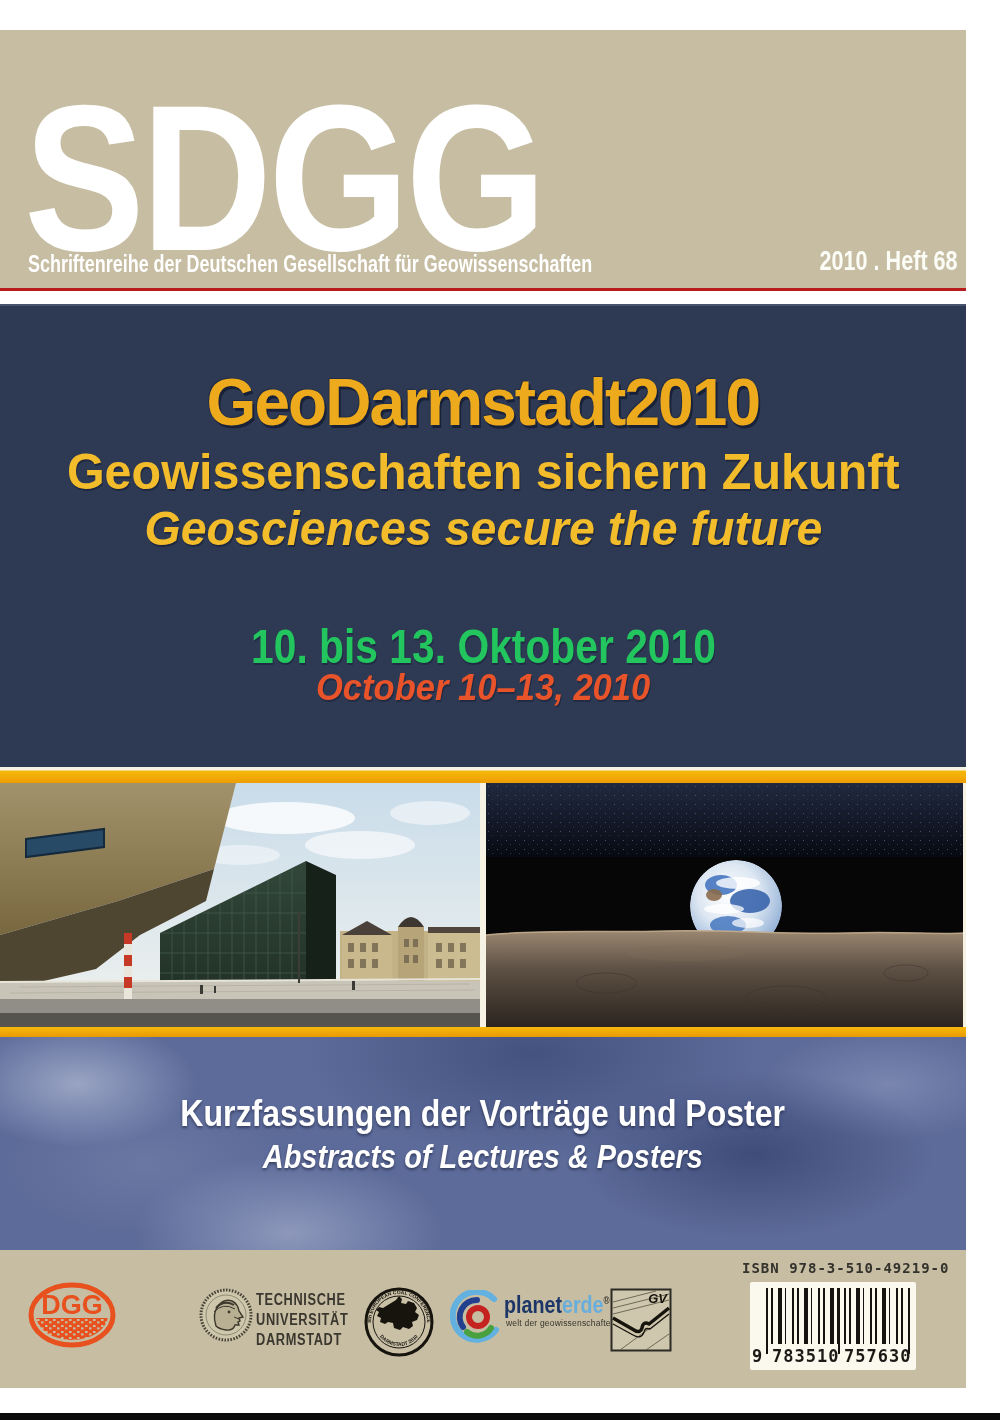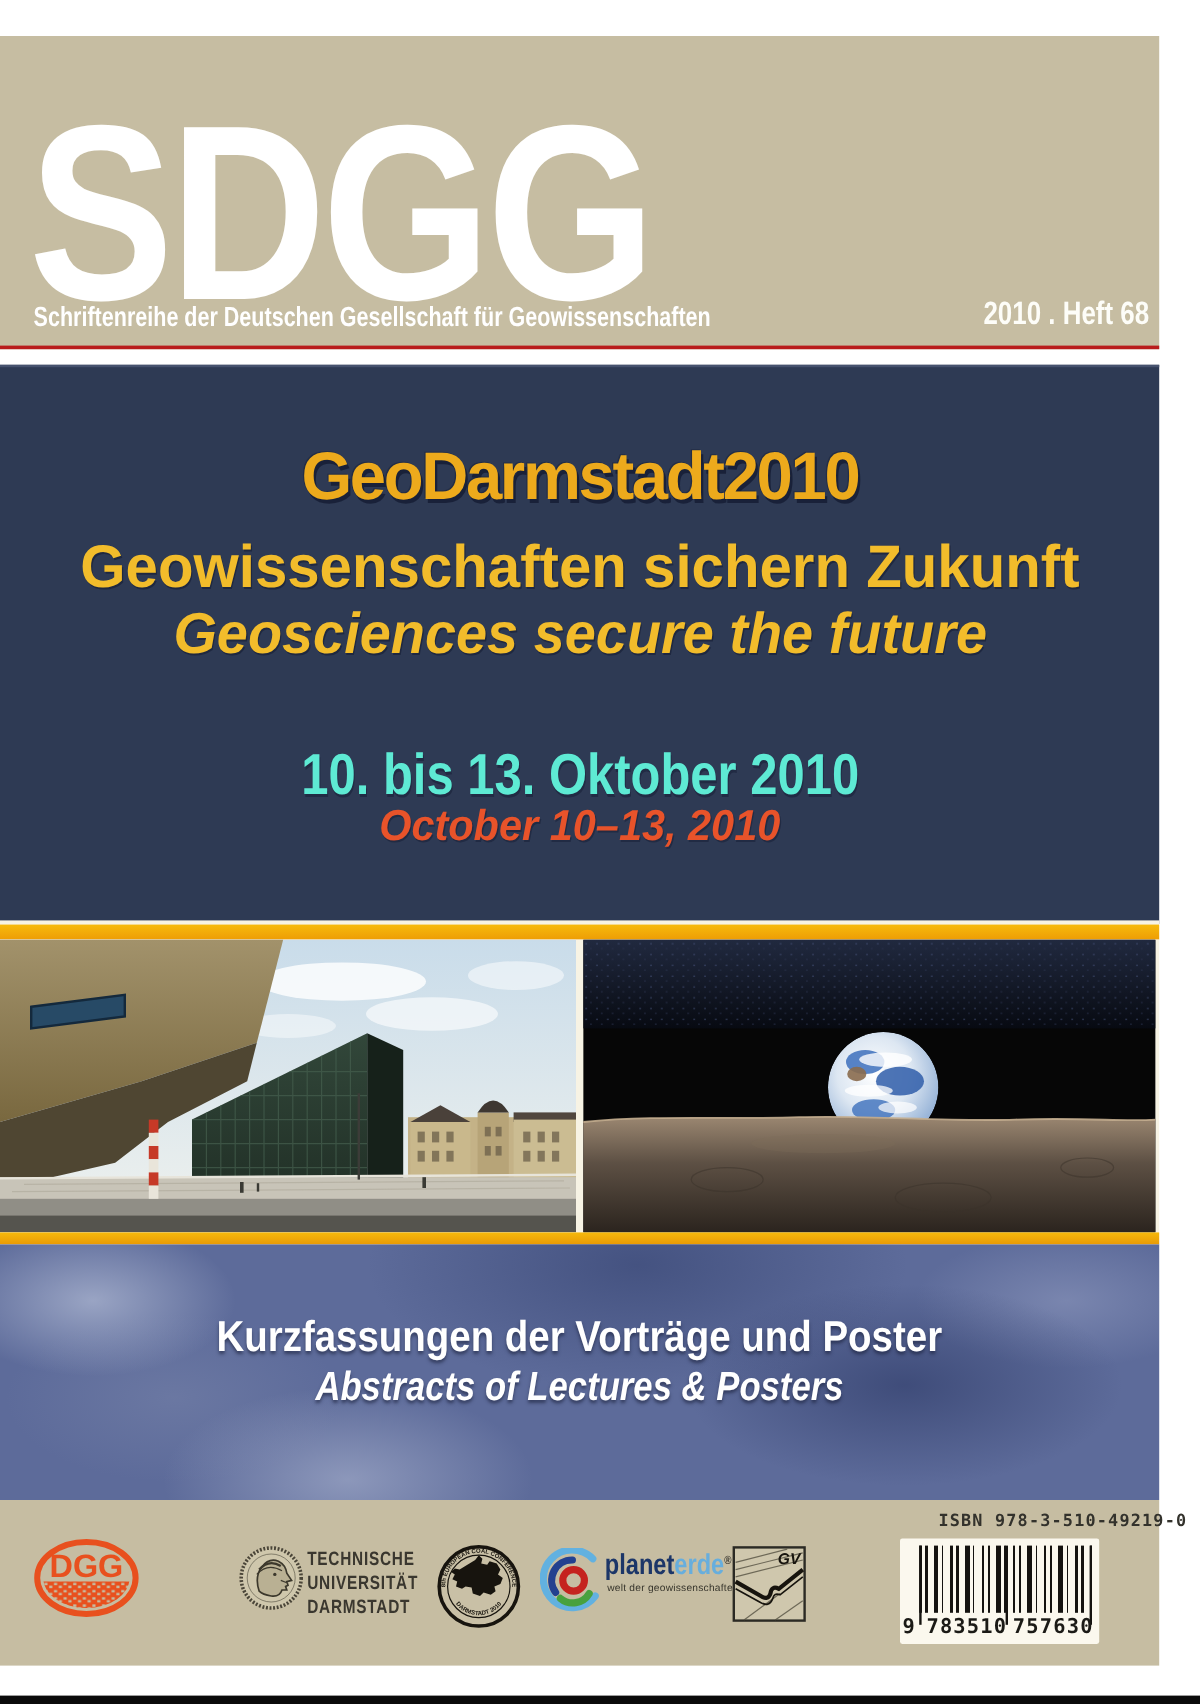--- a/index.html
+++ b/index.html
@@ -13,27 +13,27 @@
   .sdgg{left:24px;top:44px;color:#ffffff;font-size:208px;font-weight:bold;line-height:1;
         letter-spacing:-4px;transform:scaleX(.87);transform-origin:left top;white-space:nowrap;}
   .series-sub{left:28px;top:223px;color:#ffffff;font-size:23px;font-weight:bold;line-height:1;
         transform:scaleX(.78);transform-origin:left top;white-space:nowrap;}
   .issue{right:8px;top:218px;color:#fdfdf8;font-size:27px;font-weight:bold;line-height:1;
         transform:scaleX(.8);transform-origin:right top;white-space:nowrap;}
 
   
   .navy{left:0;top:304px;width:966px;height:464px;background:#2e3a54;border-top:2px solid #46526e;}
   .navy .line{position:absolute;left:0;width:100%;text-align:center;line-height:1;white-space:nowrap;}
-  .conf-title{top:63px;font-size:56px;font-weight:bold;color:#edaa1c;letter-spacing:-2px;
+  .conf-title{top:63px;font-size:66px;font-weight:bold;color:#edaa1c;letter-spacing:-2px;
         text-shadow:2px 3px 0 rgba(23,31,54,.9),-1px -1px 0 rgba(23,31,54,.45);}
   .conf-sub-de{top:141px;font-size:50px;font-weight:bold;color:#f2bc2b;
         text-shadow:1px 2px 0 rgba(23,31,54,.65);}
   .conf-sub-en{top:199px;font-size:48px;font-weight:bold;font-style:italic;color:#f2bc2b;
         text-shadow:1px 2px 0 rgba(23,31,54,.65);}
-  .conf-date-de{top:317px;font-size:48px;font-weight:bold;color:#5eead4;
+  .conf-date-de{top:317px;font-size:48px;font-weight:bold;color:#22c55e;
         text-shadow:1px 2px 0 rgba(23,31,54,.55);}
   .conf-date-en{top:364px;font-size:36px;font-weight:bold;font-style:italic;color:#e8532a;
         text-shadow:1px 2px 0 rgba(23,31,54,.55);}
   .sqz{display:inline-block;}
   .x97{transform:scaleX(.97);} .x89{transform:scaleX(.89);}
   .x85{transform:scaleX(.85);} .x96{transform:scaleX(.96);}
 
   
   .gold-top{left:0;top:767px;width:966px;height:16px;
      background:linear-gradient(180deg,#f7f3e4 0,#f7f3e4 3px,#f6b90c 4px,#ee9d05 16px);}
@@ -64,21 +64,21 @@
   .footer{left:0;top:1250px;width:966px;height:138px;background:#c6bda2;}
   .tu-text{left:256px;top:42px;line-height:1;}
   .tu-text span{display:block;font-size:16px;font-weight:bold;color:#3a372f;letter-spacing:.8px;
      transform:scaleX(.8);transform-origin:left top;margin-bottom:4px;white-space:nowrap;}
   .planet-word{left:504px;top:43px;font-size:24px;font-weight:bold;line-height:1;
      transform:scaleX(.82);transform-origin:left top;white-space:nowrap;}
   .planet-word .p1{color:#1c3668;} .planet-word .p2{color:#67aedd;}
   .planet-word sup{font-size:10px;color:#3a372f;}
   .planet-sub{left:506px;top:68px;font-size:8.5px;color:#37352c;letter-spacing:.2px;white-space:nowrap;}
   .isbn{left:742px;top:10px;font-family:"DejaVu Sans Mono",monospace;font-weight:bold;
-     font-size:14px;letter-spacing:1px;color:#33322c;white-space:nowrap;margin-left:40px;}
+     font-size:14px;letter-spacing:1px;color:#33322c;white-space:nowrap;}
   .barcode{left:750px;top:32px;width:166px;height:88px;background:#fbf8ee;border-radius:2px;}
   .barcode .bars{position:absolute;left:16px;right:6px;top:6px;height:56px;
      background:repeating-linear-gradient(90deg,
        #151310 0 2px,#fbf8ee 2px 5px,#151310 5px 7px,#fbf8ee 7px 12px,
        #151310 12px 16px,#fbf8ee 16px 19px,#151310 19px 20px,#fbf8ee 20px 26px);}
   .guard{position:absolute;top:6px;width:2px;height:66px;background:#151310;}
   .g1{left:16px;} .g2{left:88px;} .g3{left:158px;}
   .barcode .digits{position:absolute;left:0;bottom:4px;width:100%;
      font-family:"DejaVu Sans Mono",monospace;font-size:17px;font-weight:bold;color:#1b1a16;}
   .digits .d0{position:absolute;left:2px;bottom:0;}

